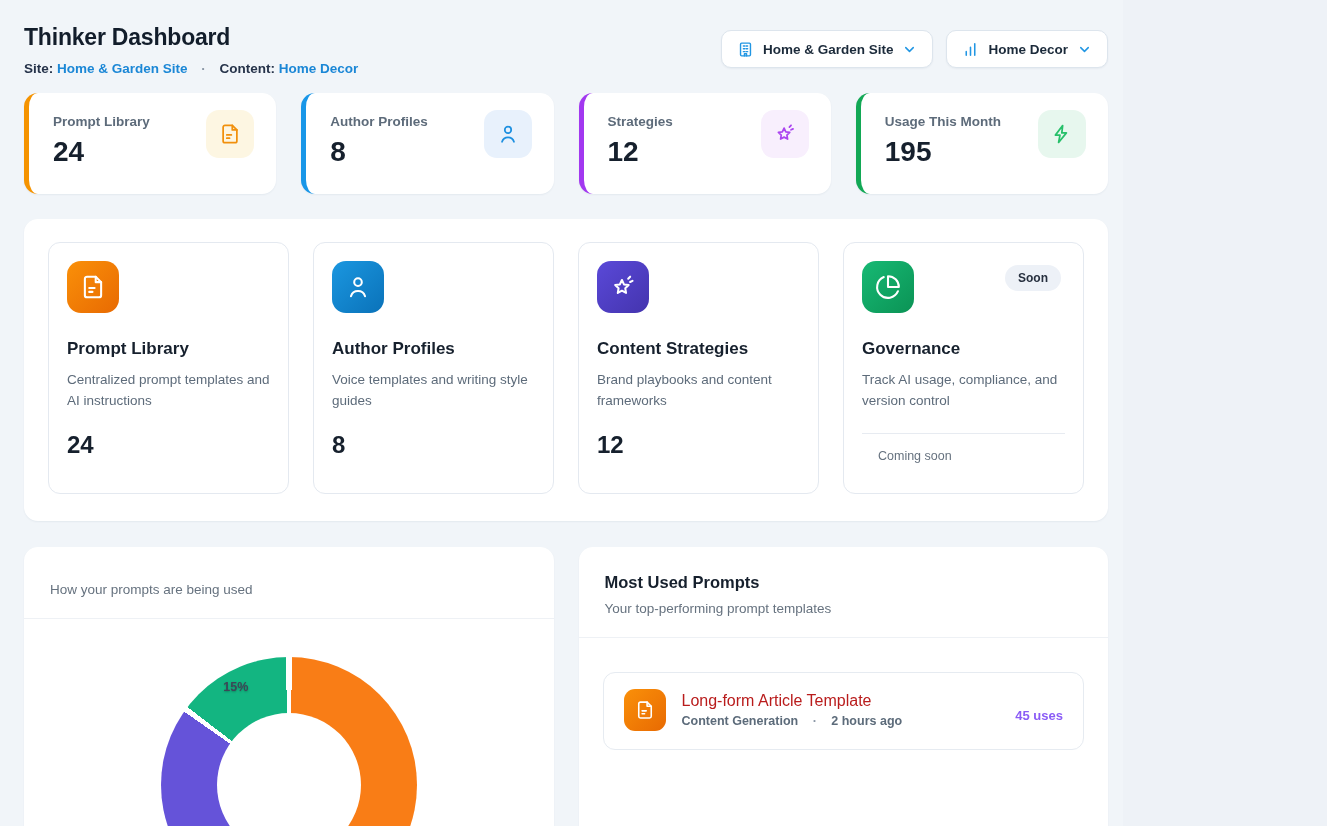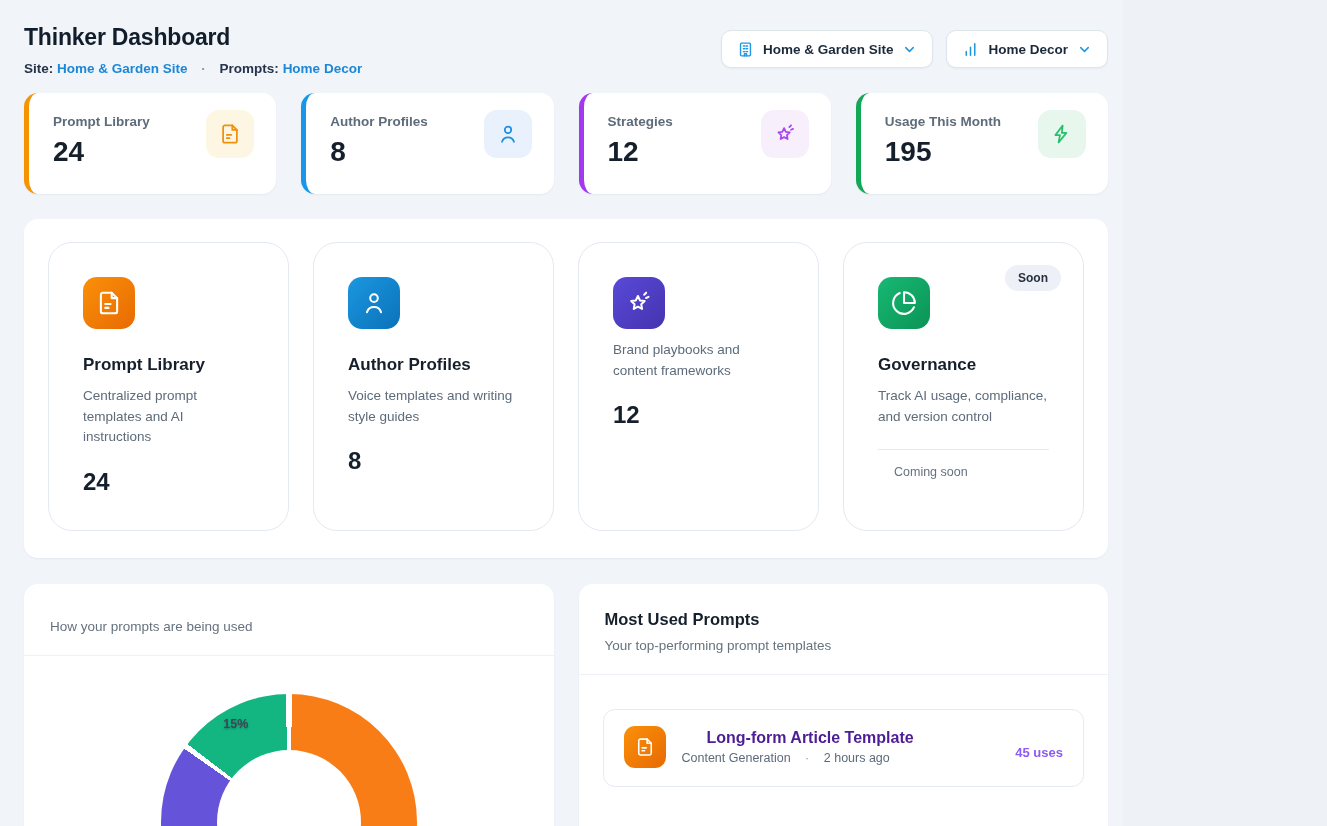--- a/index.html
+++ b/index.html
@@ -61,22 +61,22 @@
   .panel {
     background: #fff; border-radius: 14px;
     box-shadow: 0 1px 2px rgba(23,43,77,.06);
   }
   .panel-head { padding: 26px 26px 21px; border-bottom: 1px solid #eef1f5; }
   .panel-title { font-size: 16.5px; font-weight: 800; color: #16202d; }
   .panel-sub { margin-top: 9px; font-size: 13.5px; color: #66727f; }
   .modules-panel { margin-top: 25px; }
   .modules-body { padding: 23px 24px 27px; display: grid; grid-template-columns: repeat(4, 1fr); gap: 24px; }
   .module-card {
-    position: relative; border: 1px solid #e4e9f0; border-radius: 24px;
-    padding: 34px; min-height: 252px; cursor: pointer; background: #fff;
+    position: relative; border: 1px solid #e4e9f0; border-radius: 12px;
+    padding: 18px; min-height: 252px; cursor: pointer; background: #fff;
   }
   .module-tile {
     width: 52px; height: 52px; border-radius: 14px;
     display: flex; align-items: center; justify-content: center; color: #fff;
   }
   .tile-orange { background: linear-gradient(135deg, #fa9009, #e86a02); }
   .tile-blue   { background: linear-gradient(135deg, #1b97e0, #0a72b9); }
   .tile-purple { background: linear-gradient(135deg, #5a49d8, #4434ae); }
   .tile-green  { background: linear-gradient(135deg, #17b974, #0b9355); }
   .module-title { margin-top: 26px; font-size: 17px; font-weight: 800; color: #16202d; }
@@ -119,38 +119,38 @@
   .prompt-item {
     display: flex; align-items: center; gap: 16px;
     margin-top: 10px;
     border: 1px solid #e6ebf1; border-radius: 12px;
     padding: 16px 20px 18px; cursor: pointer; background: #fff;
   }
   .prompt-tile {
     flex: 0 0 auto; width: 42px; height: 42px; border-radius: 11px;
     display: flex; align-items: center; justify-content: center; color: #fff;
   }
-  .prompt-title { font-size: 16px; font-weight: 700; color: #4c1d95; margin-left: 25px; }
-  .prompt-meta { margin-top: 4px; font-size: 12.5px; color: #5c6b7a; font-weight: 400; }
+  .prompt-title { font-size: 16px; font-weight: 400; color: #b91c1c; }
+  .prompt-meta { margin-top: 4px; font-size: 12.5px; color: #5c6b7a; font-weight: 700; }
   .prompt-meta .dot-sep { margin: 0 11px; color: #8b97a6; }
   .prompt-uses { margin-left: auto; align-self: flex-start; margin-top: 19px; font-size: 13px; font-weight: 800; color: #8b5cf6; }
 </style>
 </head>
 <body>
 
 <div class="page">
 
   <div class="header">
     <div>
       <div class="page-title">Thinker Dashboard</div>
       <div class="subline">
         <span>Site:</span>
         <span class="lnk">Home &amp; Garden Site</span>
         <span class="dot-sep">·</span>
-        <span>Prompts:</span>
+        <span>Content:</span>
         <span class="lnk">Home Decor</span>
       </div>
     </div>
     <div class="hdr-buttons">
       <button class="select-btn">
         <span class="ic-blue">
           <svg width="17" height="17" viewBox="0 0 24 24" fill="none" stroke="currentColor" stroke-width="2" stroke-linecap="round" stroke-linejoin="round">
               <rect x="5" y="3" width="14" height="18" rx="1.5"></rect>
               <path d="M9 7h2M13 7h2M9 11h2M13 11h2M9 15h2M13 15h2M10.5 21v-3h3v3"></path>
             </svg>
@@ -255,20 +255,21 @@
       </div>
 
       <div class="module-card">
         <div class="module-tile tile-purple">
           <svg width="26" height="26" viewBox="0 0 24 24" fill="none" stroke="currentColor" stroke-width="1.9" stroke-linecap="round" stroke-linejoin="round">
               <path d="M11 5.5 12.9 9.6l4.3.6-3.1 3 .7 4.3L11 15.4l-3.8 2.1.7-4.3-3.1-3 4.3-.6z"></path>
               <path d="M16.8 4.4l1.8-1.9"></path>
               <path d="M18.6 7.4l2.2-1"></path>
             </svg>
         </div>
+        <div class="module-title">Content Strategies</div>
         <div class="module-desc">Brand playbooks and content frameworks</div>
         <div class="module-count">12</div>
       </div>
 
       <div class="module-card">
         <span class="soon-badge">Soon</span>
         <div class="module-tile tile-green">
           <svg width="26" height="26" viewBox="0 0 24 24" fill="none" stroke="currentColor" stroke-width="1.9" stroke-linecap="round" stroke-linejoin="round">
               <path d="M21.2 15.9A10 10 0 1 1 8.1 2.8"></path>
               <path d="M22 12A10 10 0 0 0 12 2v10z"></path>

